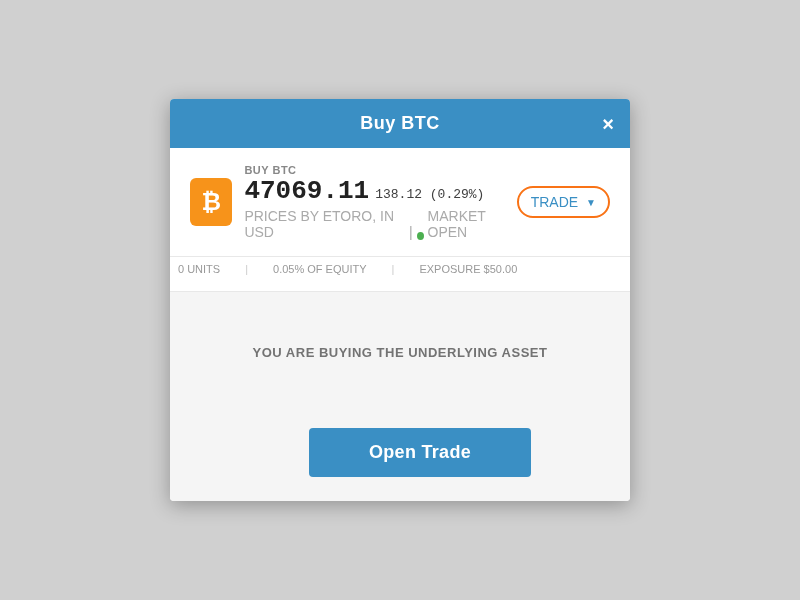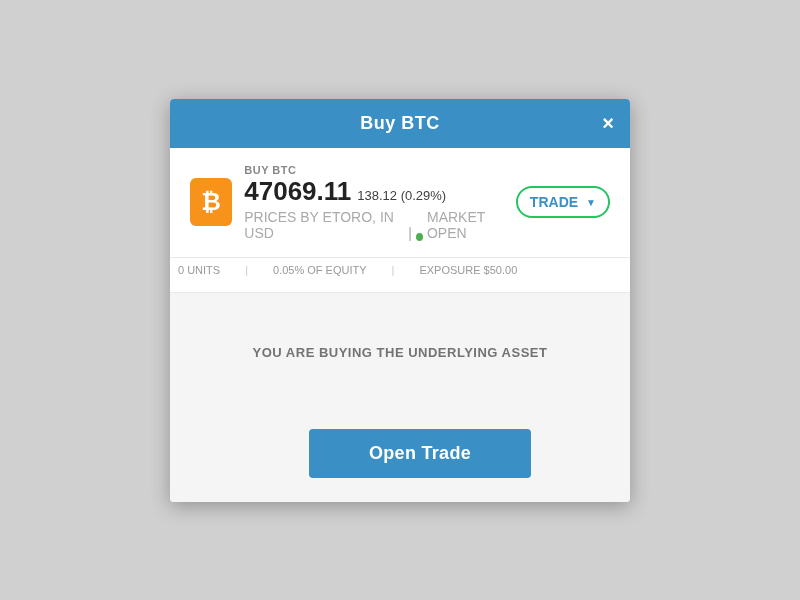--- a/index.html
+++ b/index.html
@@ -99,26 +99,26 @@
     .market-open-dot {
       width: 8px;
       height: 8px;
       background: #4caf50;
       border-radius: 50%;
       display: inline-block;
     }
     .trade-dropdown {
       display: flex;
       align-items: center;
-      border: 2px solid #22c55e;
+      border: 2px solid #f97316;
       border-radius: 16px;
       padding: 6px 12px;
       cursor: pointer;
       color: #3a8fc4;
-      font-weight: bold;
+      font-weight: normal;
       font-size: 14px;
       gap: 8px;
       background: #fff;
     }
     .trade-dropdown-arrow {
       font-size: 10px;
       color: #3a8fc4;
     }
     .amount-section {
       background: #fff;
@@ -244,21 +244,21 @@
   <div class="modal-header">
     <span class="modal-title">Buy BTC</span>
     <button class="close-btn">×</button>
   </div>
 
   <div class="asset-section">
     <div class="asset-left">
       <div class="btc-icon">₿</div>
       <div class="asset-info">
         <div class="asset-buy-label">BUY BTC</div>
-        <div style="display:flex; align-items:baseline;">
+        <div style="display:flex; align-items:baseline;font-family:Liberation Mono, monospace;">
           <span class="asset-price">47069.11</span>
           <span class="asset-change">138.12 (0.29%)</span>
         </div>
         <div class="asset-meta">
           <span>PRICES BY ETORO, IN USD</span>
           <span>|</span>
           <span class="market-open-dot"></span>
           <span>MARKET OPEN</span>
         </div>
       </div>

